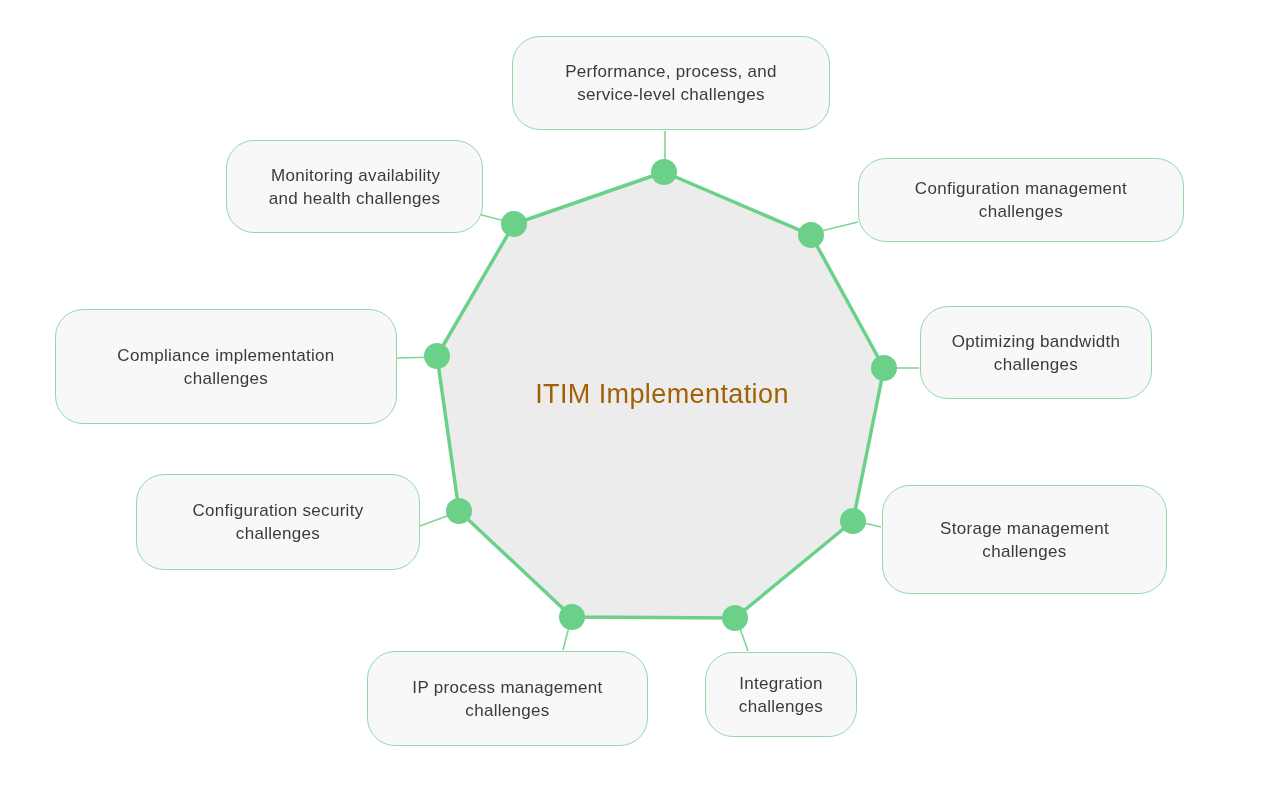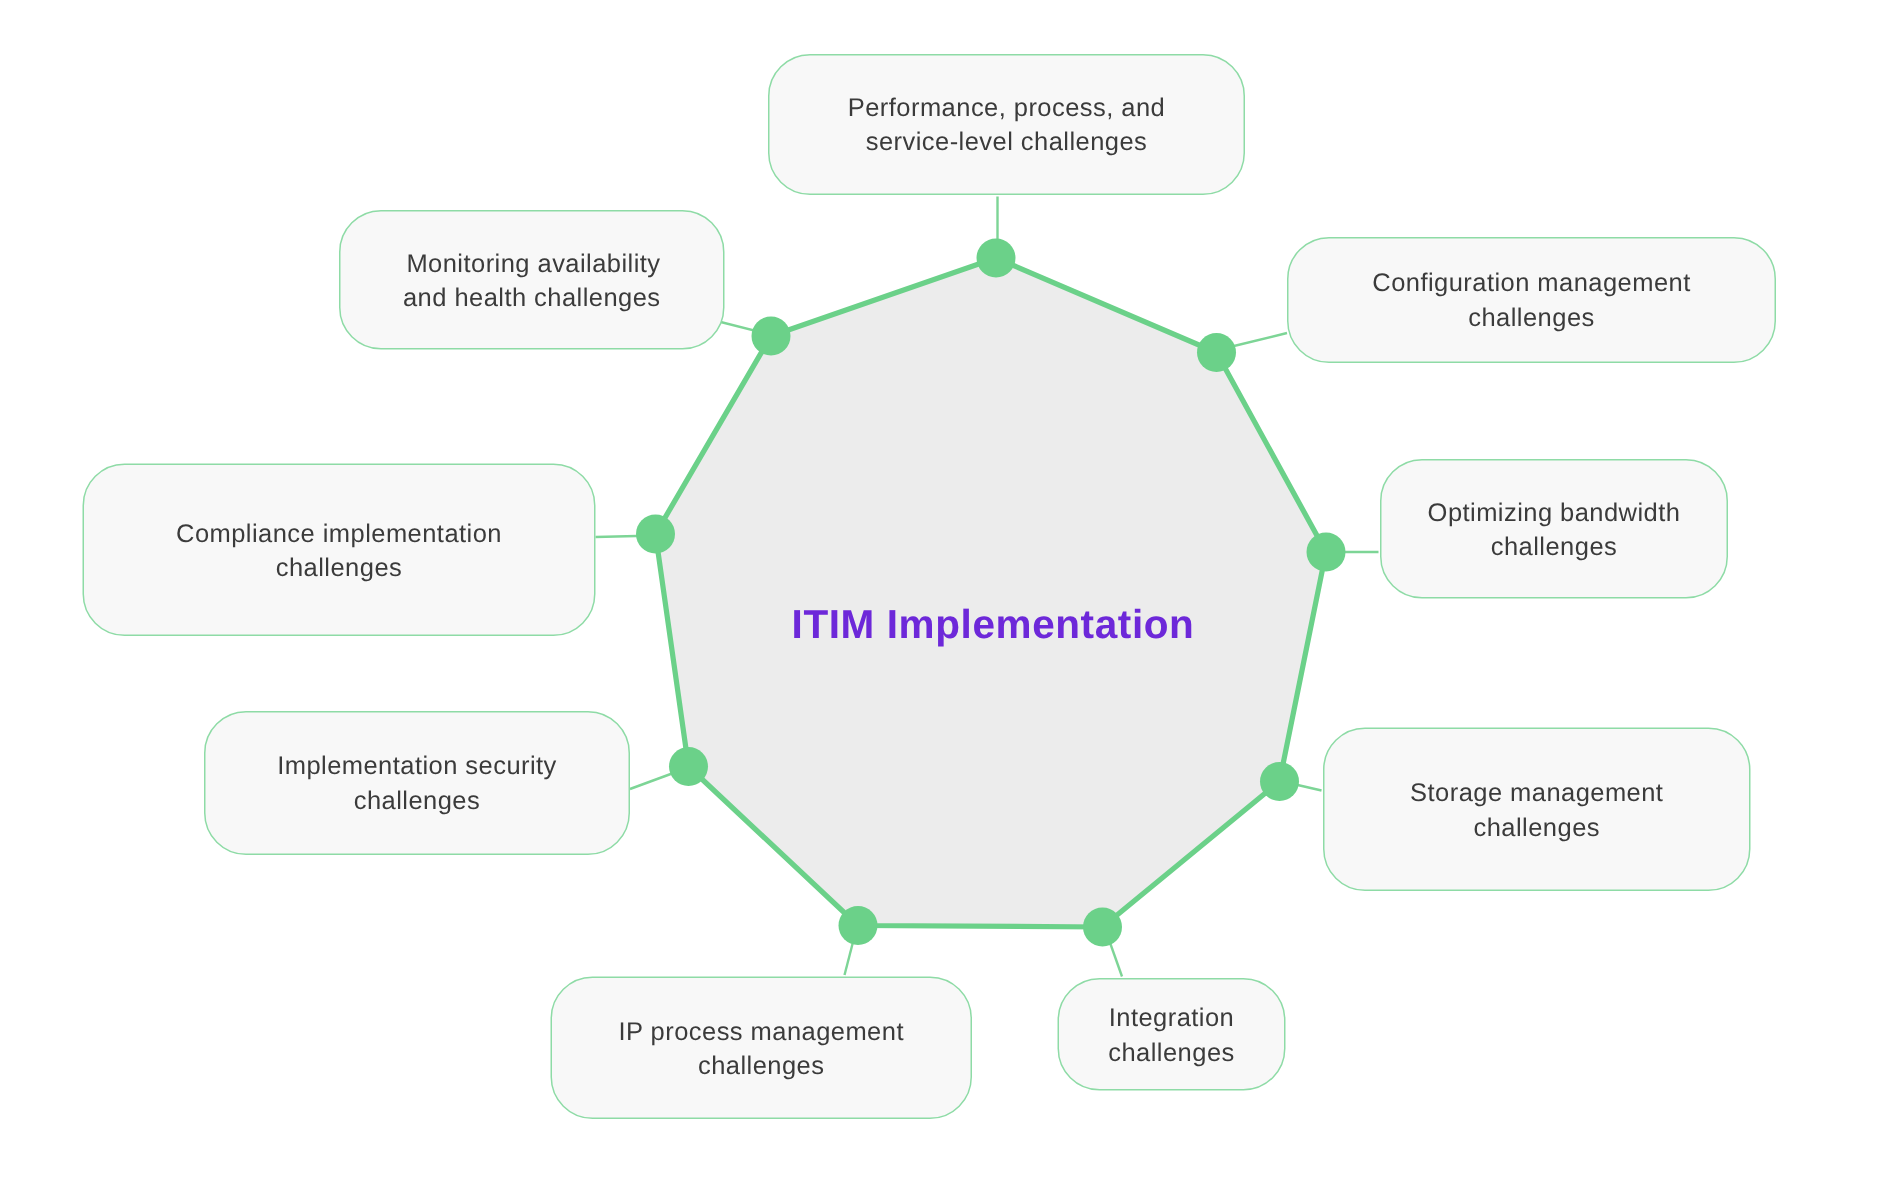--- a/index.html
+++ b/index.html
@@ -33,27 +33,27 @@
     color: #3b3b3b;
     font-size: 17px;
     line-height: 23px;
     letter-spacing: 0.3px;
     white-space: pre-line;
     padding: 6px 14px;
   }
   .center-title {
     position: absolute;
     left: 362px;
-    top: 401px;
+    top: 379px;
     width: 600px;
     text-align: center;
     font-size: 27px;
-    font-weight: 700;
+    font-weight: 400;
     letter-spacing: 0.4px;
-    color: #6d28d9;
+    color: #a16207;
   }
 </style>
 </head>
 <body>
 
 <div class="canvas">
 
   <svg class="graphic" width="1269" height="793" viewBox="0 0 1269 793">
 
     <line x1="665" y1="131" x2="665" y2="172" stroke-width="1.6" stroke="#7dd596"></line>
@@ -86,27 +86,27 @@
 
   <div class="node" style="left:858px; top:158px; width:326px; height:84px;">Configuration management
 challenges</div>
 
   <div class="node" style="left:920px; top:306px; width:232px; height:93px;">Optimizing bandwidth
 challenges</div>
 
   <div class="node" style="left:882px; top:485px; width:285px; height:109px;">Storage management
 challenges</div>
 
-  <div class="node" style="left:705px; top:652px; width:152px; height:75px;">Integration
+  <div class="node" style="left:705px; top:652px; width:152px; height:85px;">Integration
 challenges</div>
 
   <div class="node" style="left:367px; top:651px; width:281px; height:95px;">IP process management
 challenges</div>
 
-  <div class="node" style="left:136px; top:474px; width:284px; height:96px;">Implementation security
+  <div class="node" style="left:136px; top:474px; width:284px; height:96px;">Configuration security
 challenges</div>
 
   <div class="node" style="left:55px; top:309px; width:342px; height:115px;">Compliance implementation
 challenges</div>
 
   <div class="node" style="left:226px; top:140px; width:257px; height:93px;text-align:right;">Monitoring availability
 and health challenges</div>
 
 </div>
 

